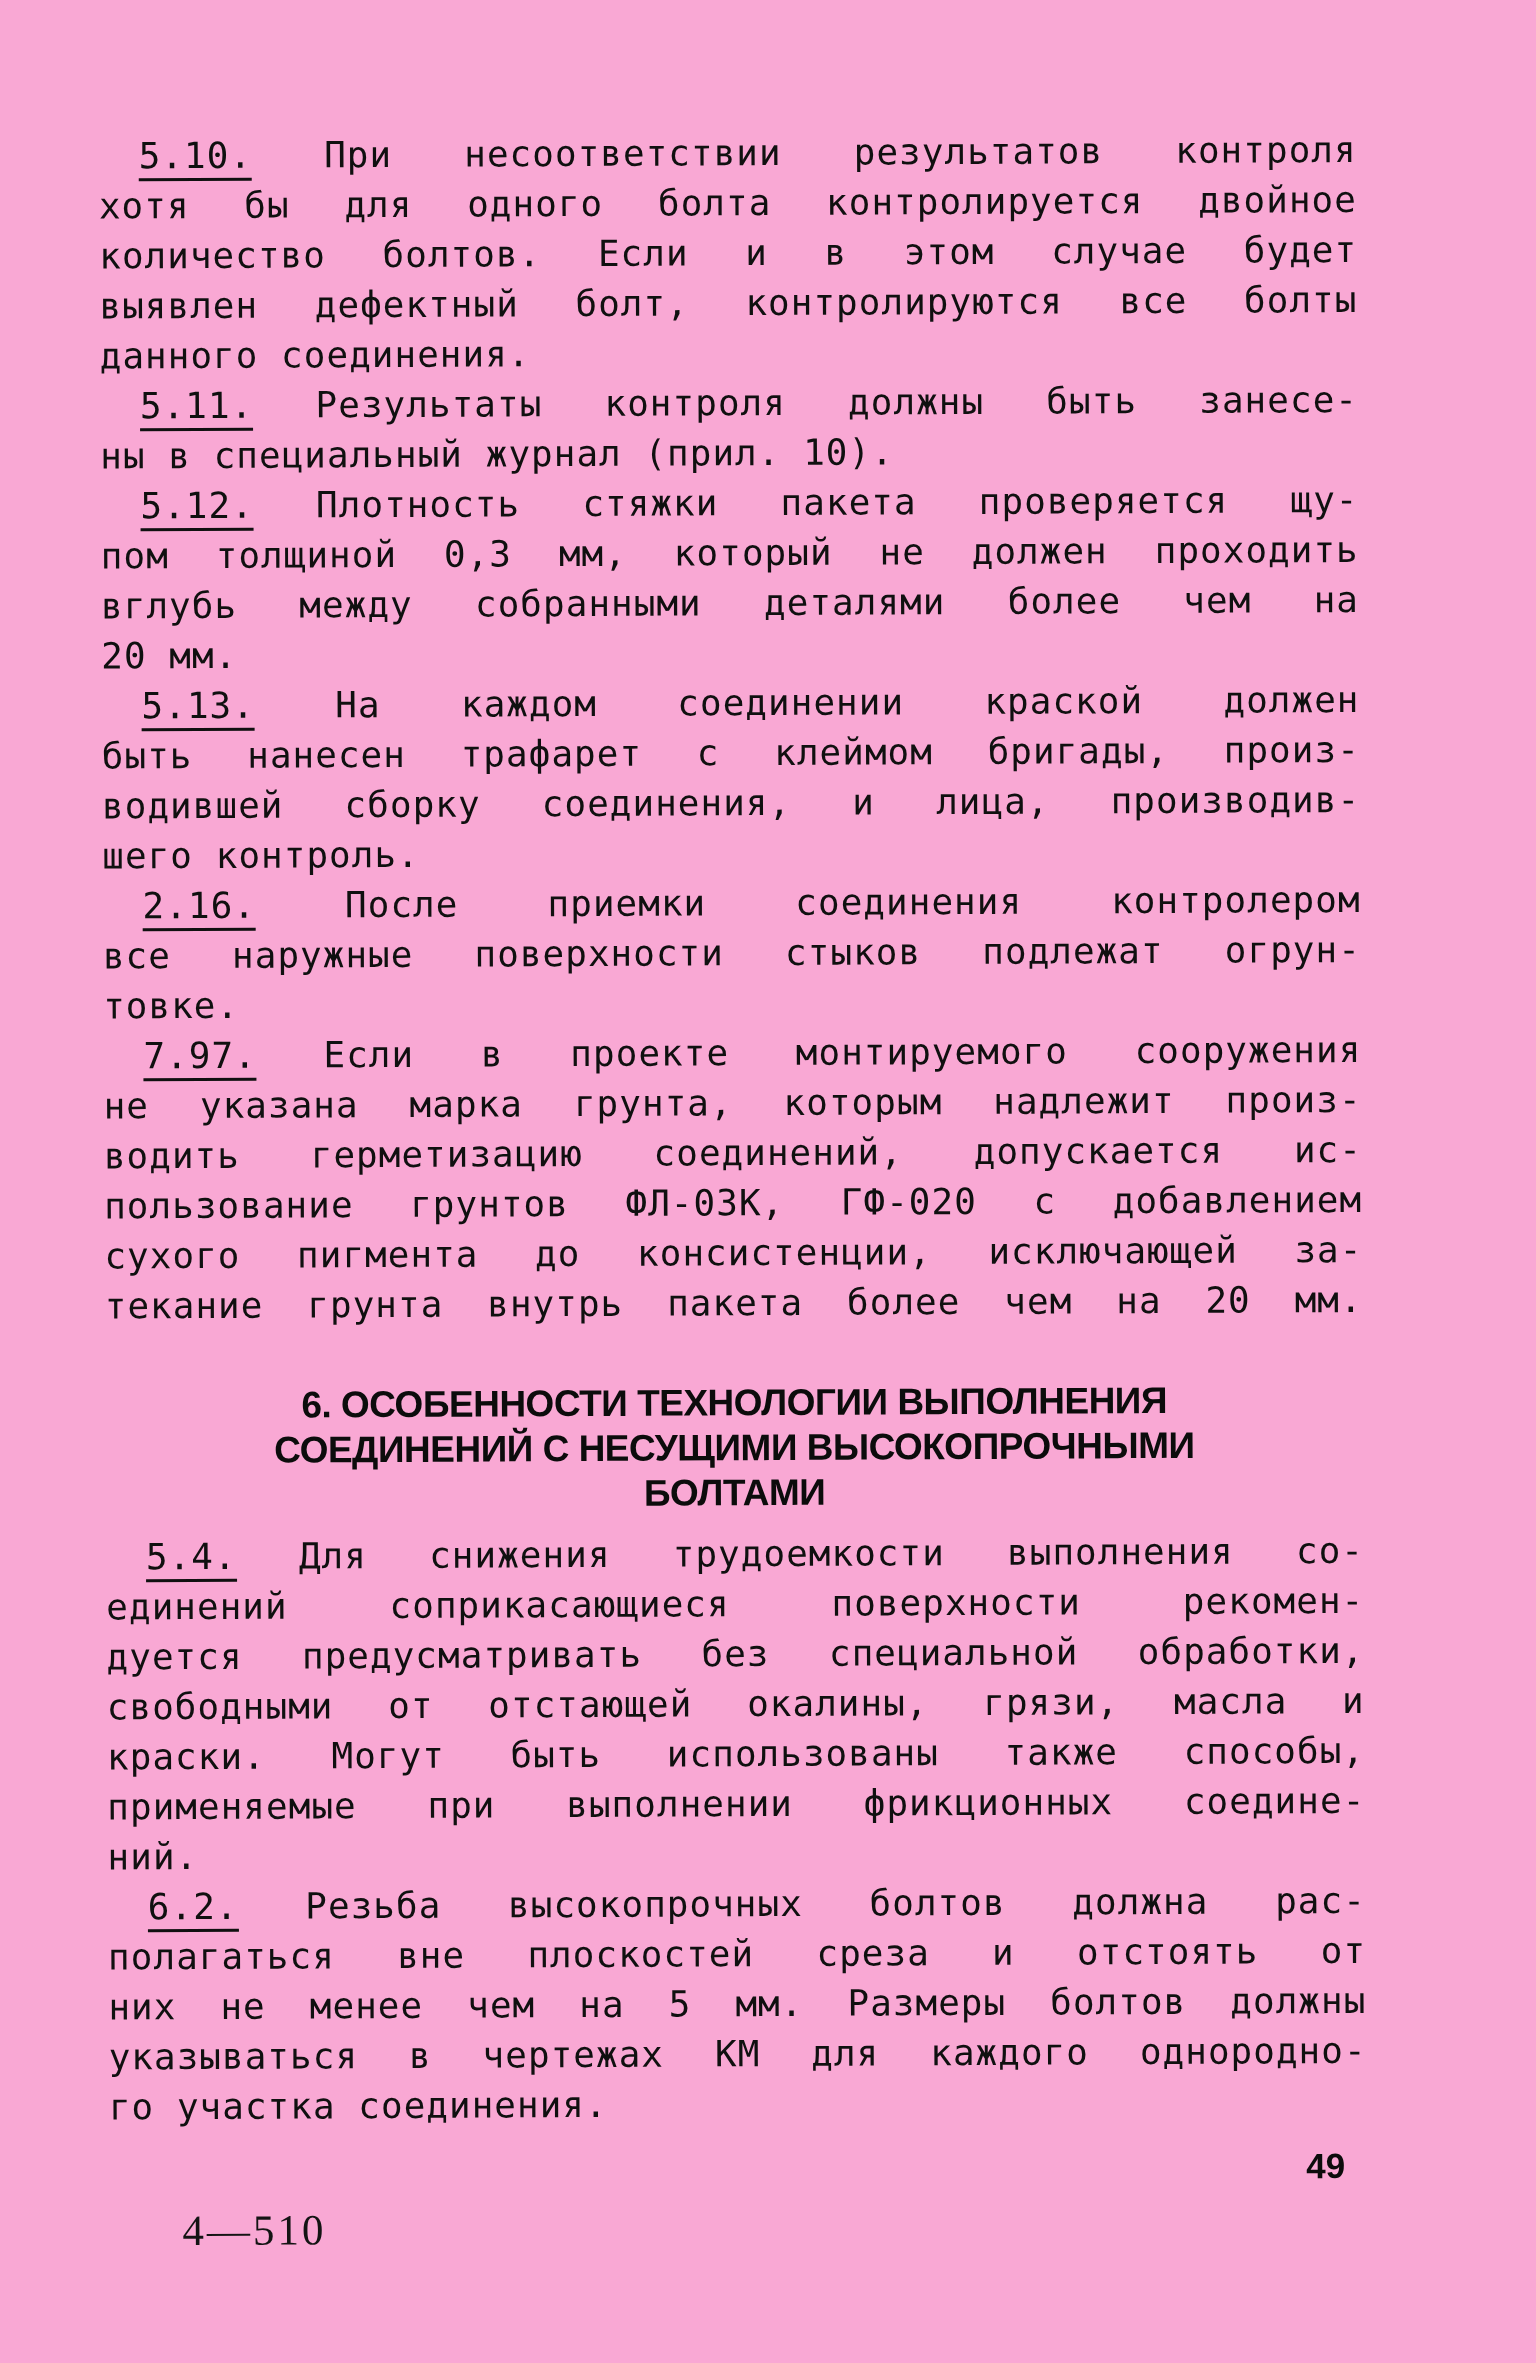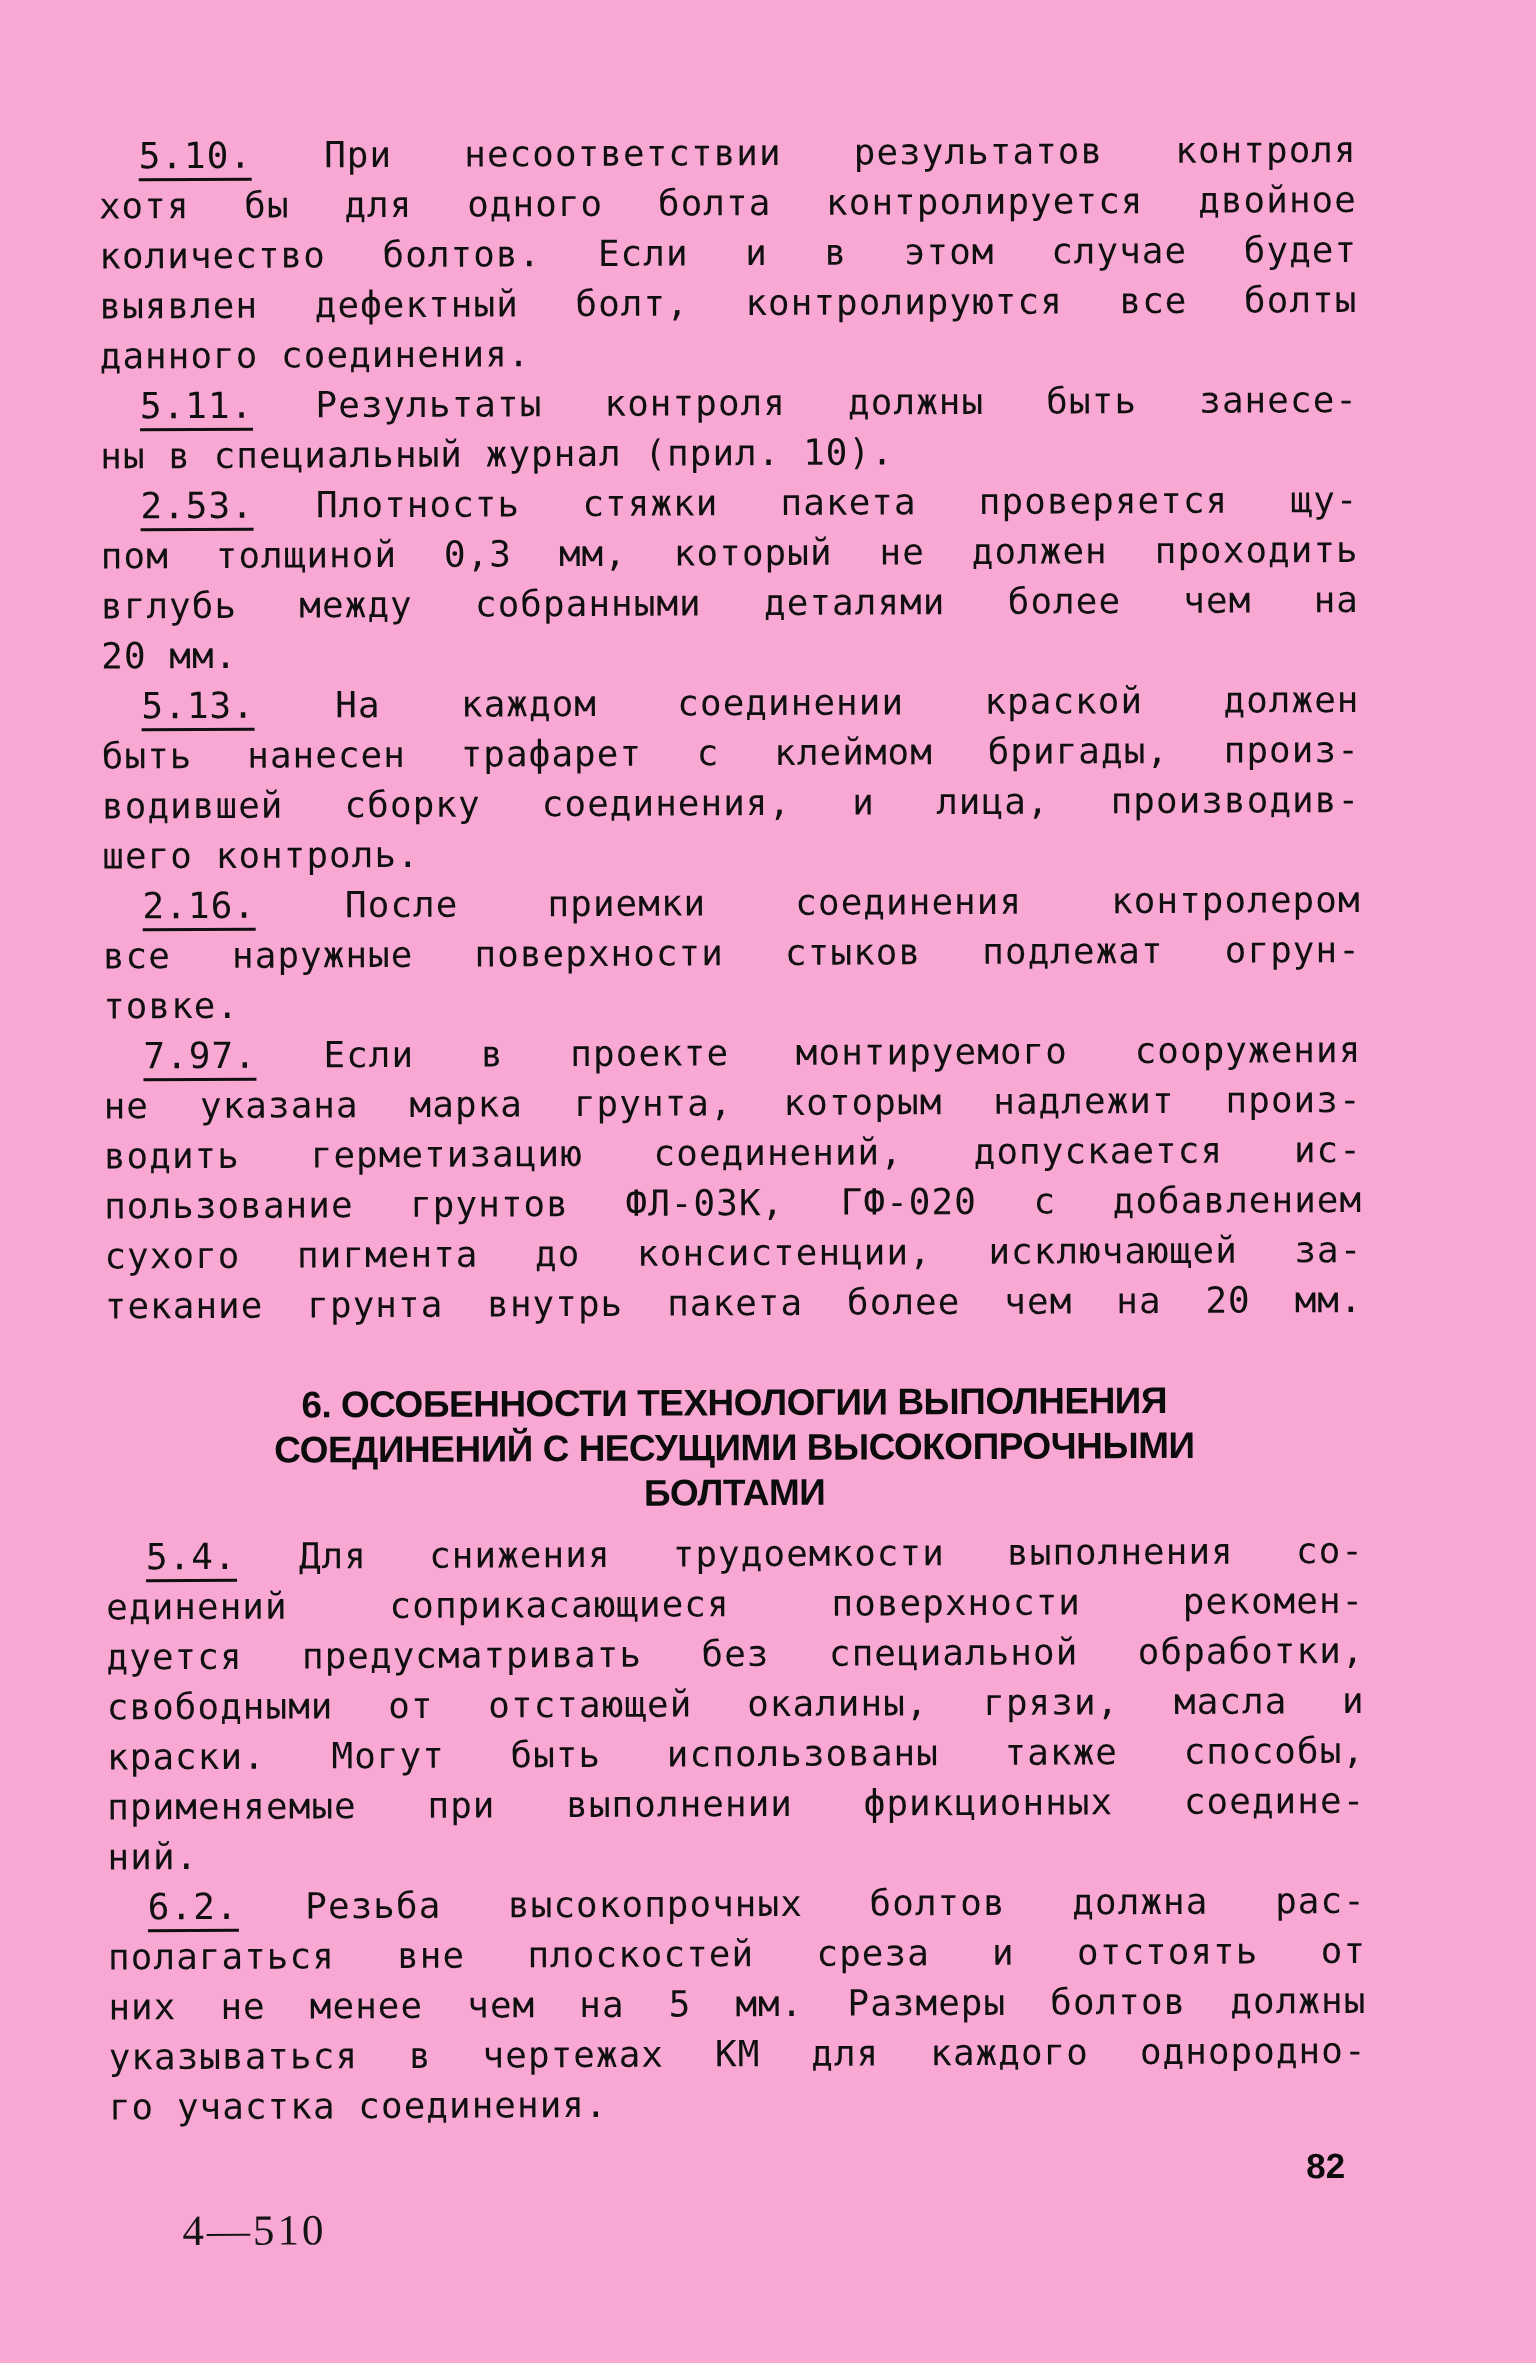--- a/index.html
+++ b/index.html
@@ -84,21 +84,21 @@
           <div class="line">хотя бы для одного болта контролируется двойное</div>
           <div class="line">количество болтов. Если и в этом случае будет</div>
           <div class="line">выявлен дефектный болт, контролируются все болты</div>
           <div class="line noj">данного соединения.</div>
         </div>
         <div class="para">
           <div class="line first"><span class="pnum">5.11.</span> <span>Результаты контроля должны быть занесе-</span></div>
           <div class="line noj">ны в специальный журнал (прил. 10).</div>
         </div>
         <div class="para">
-          <div class="line first"><span class="pnum">2.53.</span> <span>Плотность стяжки пакета проверяется щу-</span></div>
+          <div class="line first"><span class="pnum">5.12.</span> <span>Плотность стяжки пакета проверяется щу-</span></div>
           <div class="line">пом толщиной 0,3 мм, который не должен проходить</div>
           <div class="line">вглубь между собранными деталями более чем на</div>
           <div class="line noj">20 мм.</div>
         </div>
         <div class="para">
           <div class="line first"><span class="pnum">5.13.</span> <span>На каждом соединении краской должен</span></div>
           <div class="line">быть нанесен трафарет с клеймом бригады, произ-</div>
           <div class="line">водившей сборку соединения, и лица, производив-</div>
           <div class="line noj">шего контроль.</div>
         </div>
@@ -130,16 +130,16 @@
           <div class="line noj">ний.</div>
         </div>
         <div class="para">
           <div class="line first"><span class="pnum">6.2.</span> <span>Резьба высокопрочных болтов должна рас-</span></div>
           <div class="line">полагаться вне плоскостей среза и отстоять от</div>
           <div class="line">них не менее чем на 5 мм. Размеры болтов должны</div>
           <div class="line">указываться в чертежах КМ для каждого однородно-</div>
           <div class="line noj">го участка соединения.</div>
         </div>
       </div>
-    <div class="pageno">82</div>
+    <div class="pageno">49</div>
     <div class="printmark">4—510</div>
   </div>
 </div>
 
 </body></html>

